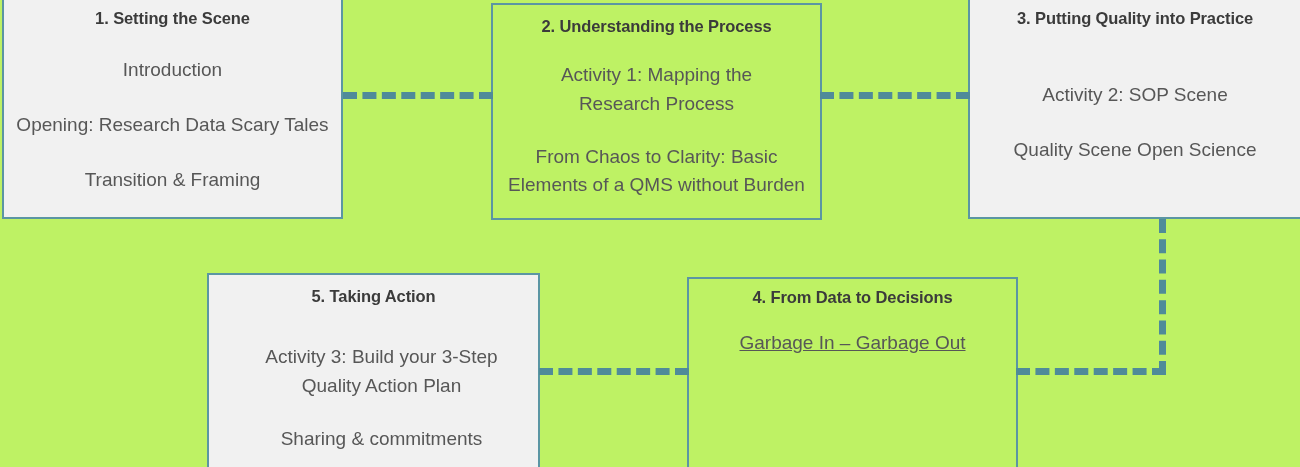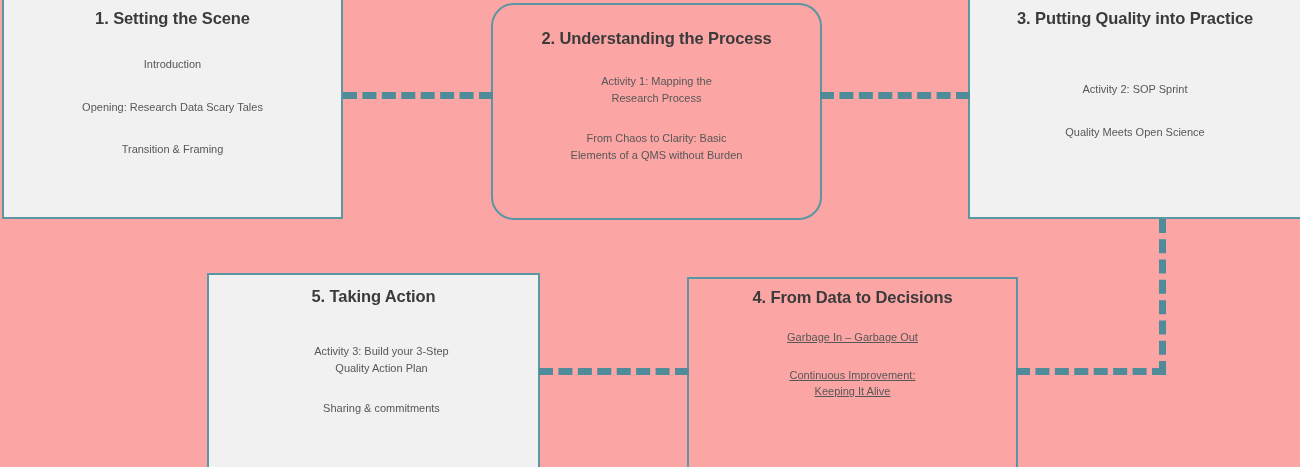--- a/index.html
+++ b/index.html
@@ -4,21 +4,21 @@
 <style>
   html, body {
     margin: 0;
     padding: 0;
     background: #000000;
   }
   #canvas {
     position: relative;
     width: 1300px;
     height: 467px;
-    background: #fca5a5;
+    background: #bef264;
     overflow: hidden;
     font-family: "Liberation Sans", sans-serif;
   }
 
   .node {
     position: absolute;
     box-sizing: border-box;
     border: 2px solid #5B96A3;
     display: flex;
     flex-direction: column;
@@ -34,34 +34,34 @@
 
   .node-title {
     font-size: 16.5px;
     font-weight: bold;
     color: #3B3B3B;
     letter-spacing: -0.1px;
     line-height: 1.2;
     width: 100%;
   }
   .node-line {
-    font-size: 11px;
+    font-size: 19px;
     font-weight: normal;
     color: #575757;
     line-height: 1.52;
     width: 100%;
     white-space: pre-line;
   }
 
   
   #node-1 { left: 2px;   top: -2px;  width: 341px; height: 221px; padding-top: 9px; }
   #node-1 .node-title { margin-bottom: 27px; }
   #node-1 .node-line  { margin-bottom: 26px; }
 
-  #node-2 { left: 491px; top: 3px;   width: 331px; height: 217px; padding-top: 24px; border-radius: 23px; }
+  #node-2 { left: 491px; top: 3px;   width: 331px; height: 217px; padding-top: 12px; }
   #node-2 .node-title { margin-bottom: 24px; }
   #node-2 .node-line  { margin-bottom: 24px; }
 
   #node-3 { left: 968px; top: -2px;  width: 334px; height: 221px; padding-top: 9px; }
   #node-3 .node-title { margin-bottom: 52px; }
   #node-3 .node-line  { margin-bottom: 26px; }
 
   #node-5 { left: 207px; top: 273px; width: 333px; height: 198px; padding-top: 12px; }
   #node-5 .node-title { margin-bottom: 36px; }
   #node-5 .node-line  { margin-bottom: 24px; padding-left: 16px; }
@@ -108,29 +108,27 @@
   <div class="node hollow" id="node-2">
     <div class="node-title">2. Understanding the Process</div>
     <div class="node-line">Activity 1: Mapping the
 Research Process</div>
     <div class="node-line">From Chaos to Clarity: Basic
 Elements of a QMS without Burden</div>
   </div>
 
   <div class="node filled" id="node-3">
     <div class="node-title">3. Putting Quality into Practice</div>
-    <div class="node-line">Activity 2: SOP Sprint</div>
-    <div class="node-line">Quality Meets Open Science</div>
+    <div class="node-line">Activity 2: SOP Scene</div>
+    <div class="node-line">Quality Scene Open Science</div>
   </div>
 
   <div class="node hollow" id="node-4">
     <div class="node-title">4. From Data to Decisions</div>
     <div class="node-line">Garbage In – Garbage Out</div>
-    <div class="node-line">Continuous Improvement:
-Keeping It Alive</div>
   </div>
 
   <div class="node filled" id="node-5">
     <div class="node-title">5. Taking Action</div>
     <div class="node-line">Activity 3: Build your 3-Step
 Quality Action Plan</div>
     <div class="node-line">Sharing &amp; commitments</div>
   </div>
 
   <div class="conn-h" id="conn-1-2"></div>

